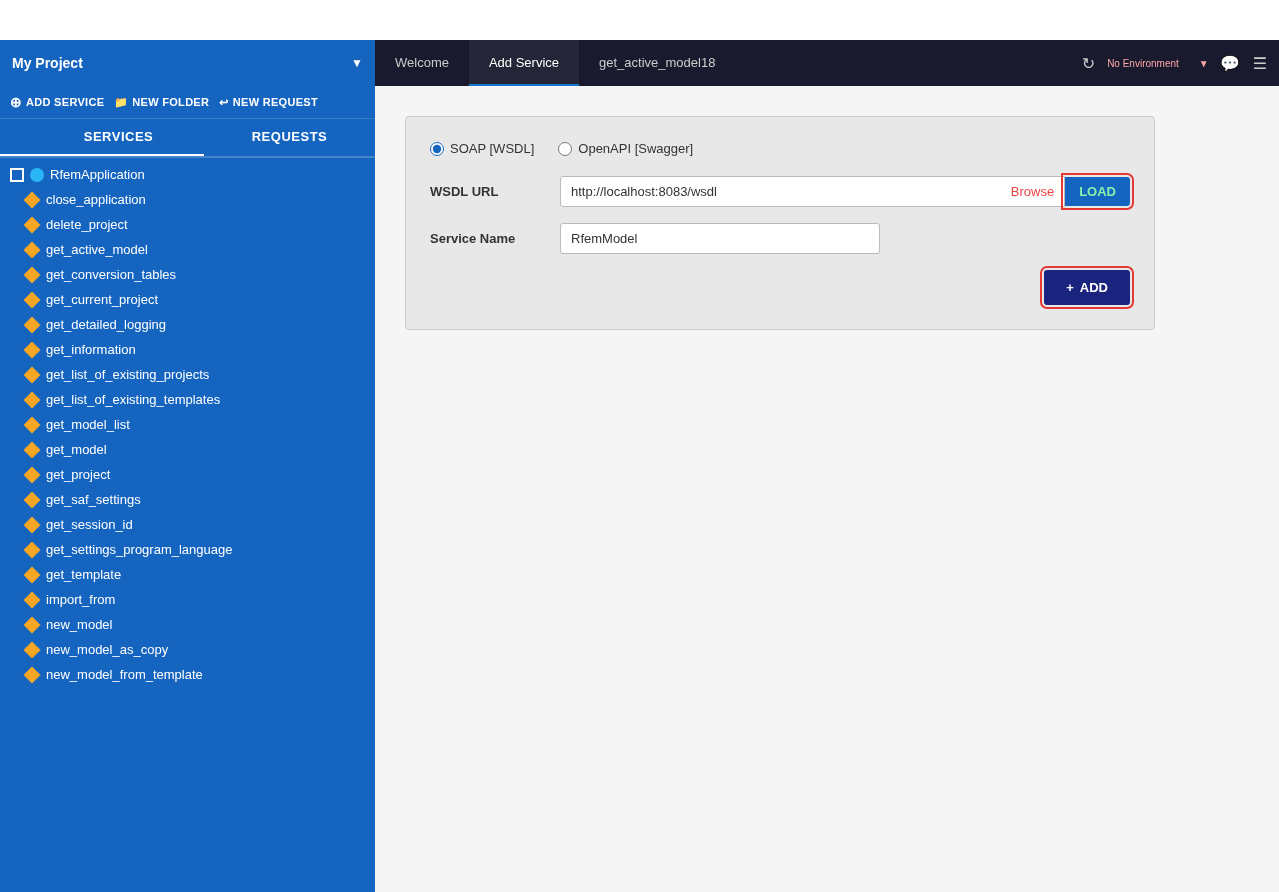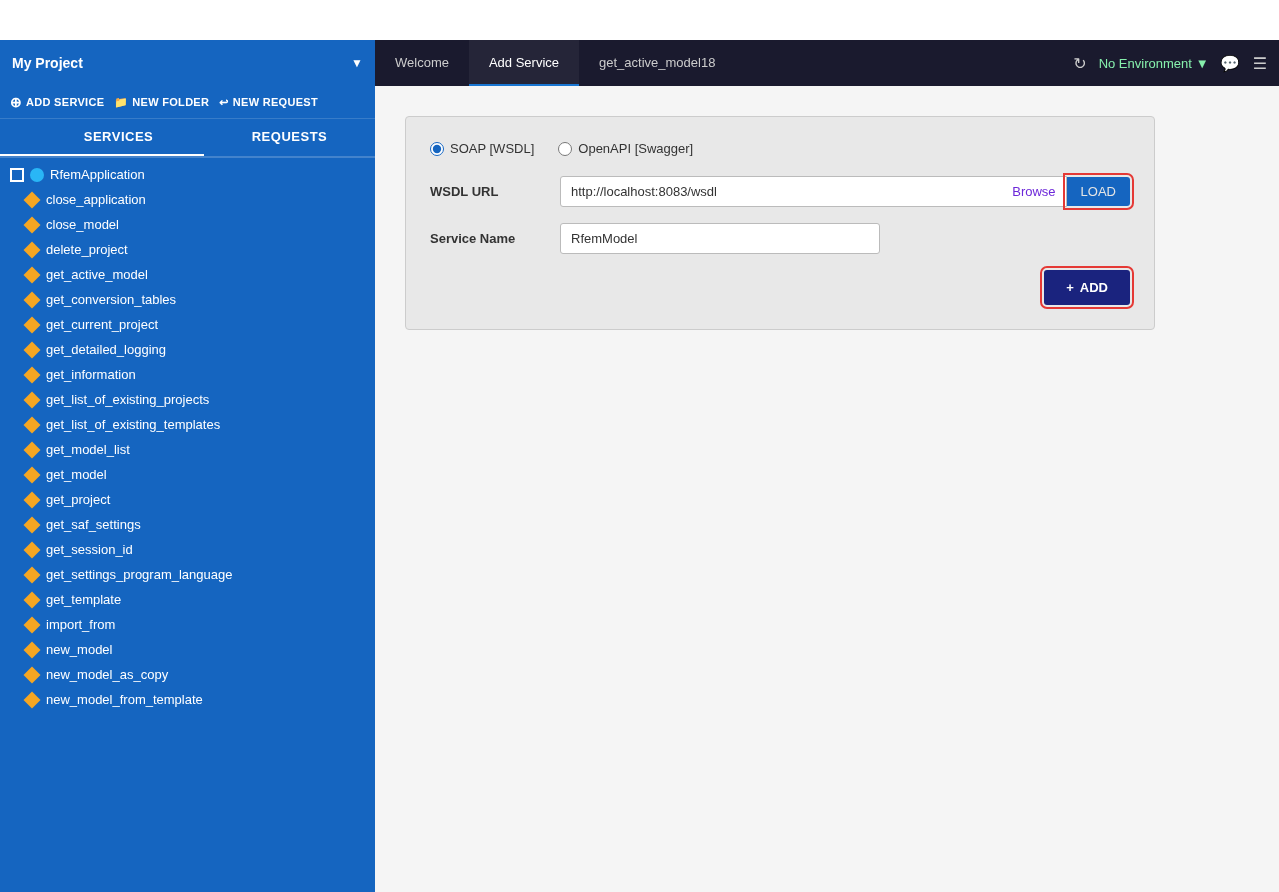--- a/index.html
+++ b/index.html
@@ -59,24 +59,24 @@
       display: flex;
       align-items: center;
       margin-left: auto;
       padding-right: 12px;
       gap: 12px;
       color: #ccc;
     }
     .env-selector {
       display: flex;
       align-items: center;
-      gap: 4px;
-      color: #86efac;
-      cursor: pointer;
-      font-size: 13px;
+      gap: 20px;
+      color: #fca5a5;
+      cursor: pointer;
+      font-size: 10px;
     }
     .icon-btn {
       cursor: pointer;
       font-size: 16px;
       color: #ccc;
     }
 
     
     .main-layout {
       display: flex;
@@ -254,31 +254,31 @@
     .url-input {
       flex: 1;
       border: none;
       outline: none;
       padding: 7px 10px;
       font-size: 13px;
       color: #333;
       background: transparent;
     }
     .browse-btn {
-      color: #6d28d9;
+      color: #ef4444;
       font-size: 13px;
       cursor: pointer;
       padding: 0 10px;
       white-space: nowrap;
     }
     .load-btn {
       background: #1565c0;
-      color: #e5e5e5;
-      font-size: 13px;
-      font-weight: normal;
+      color: #86efac;
+      font-size: 13px;
+      font-weight: bold;
       border: none;
       padding: 7px 14px;
       cursor: pointer;
       border-radius: 0 3px 3px 0;
       white-space: nowrap;
       outline: 2px solid #e53935;
       outline-offset: 2px;
     }
 
     .service-name-input {
@@ -375,24 +375,20 @@
 
       <div class="sidebar-group-item">
         <span class="checkbox-icon"></span>
         <span class="globe-icon"></span>
         <span>RfemApplication</span>
       </div>
 
       <div class="sidebar-service-item">
         <span class="diamond-icon"></span>
         <span>close_application</span>
-      </div>
-      <div class="sidebar-service-item">
-        <span class="diamond-icon"></span>
-        <span>close_model</span>
       </div>
       <div class="sidebar-service-item">
         <span class="diamond-icon"></span>
         <span>delete_project</span>
       </div>
       <div class="sidebar-service-item">
         <span class="diamond-icon"></span>
         <span>get_active_model</span>
       </div>
       <div class="sidebar-service-item">

